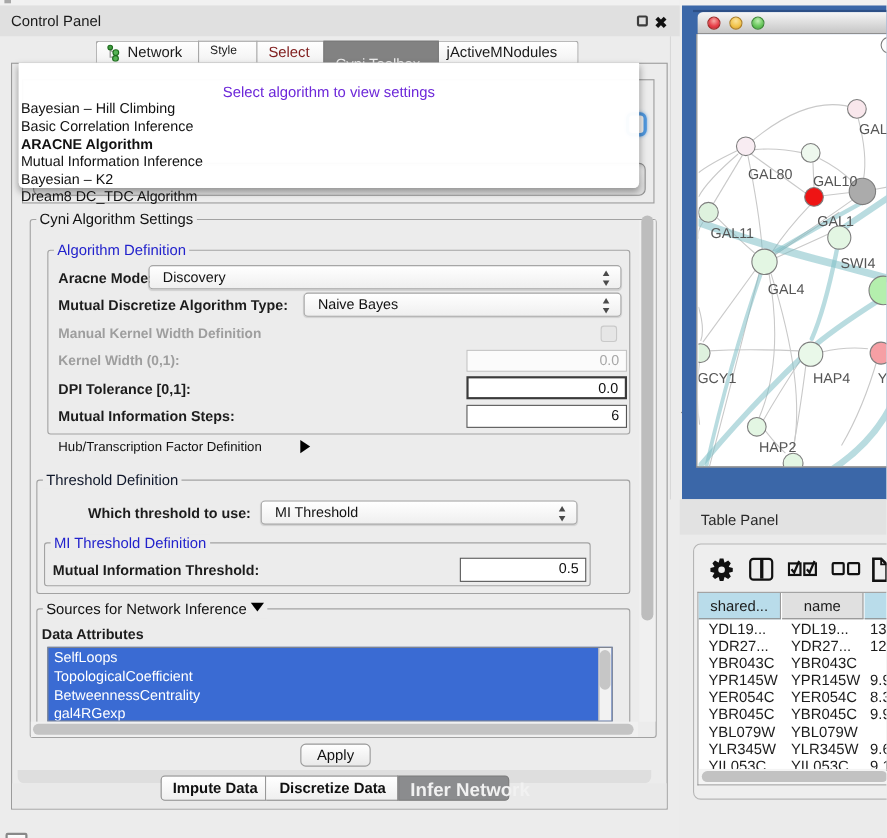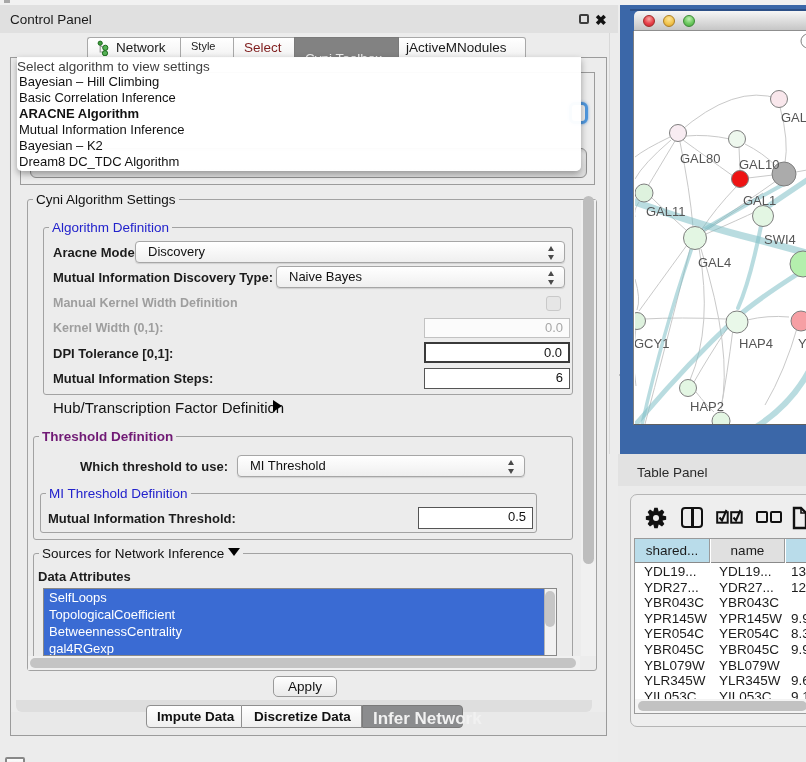--- a/index.html
+++ b/index.html
@@ -55,36 +55,36 @@
 
 <div class="fs" style="left:27px;top:199px;width:570px;height:472px;">
     <span style="color:#111;">Cyni Algorithm Settings</span>
   </div>
 
 <div class="fs" style="left:43px;top:227px;width:530px;height:168px;">
     <span style="color:#2222cc;">Algorithm Definition</span>
   </div>
 <div class="abs lbl" style="left:53px;top:245px;">Aracne Mode:</div>
 <div class="combo" style="left:135px;top:241px;width:430px;height:22px;">Discovery<span class="updn"></span></div>
-<div class="abs lbl" style="left:53px;top:270px;">Mutual Information Discovery Type:</div>
+<div class="abs lbl" style="left:53px;top:270px;">Mutual Discretize Algorithm Type:</div>
 <div class="combo" style="left:276px;top:266px;width:289px;height:22px;">Naive Bayes<span class="updn"></span></div>
 <div class="abs glbl" style="left:53px;top:296px;">Manual Kernel Width Definition</div>
 <div class="abs" style="left:546px;top:296px;width:15px;height:15px;border:1.5px solid #c9c9c9;border-radius:3px;background:#e6e6e6;"></div>
 <div class="abs glbl" style="left:53px;top:321px;">Kernel Width (0,1):</div>
 <div class="field" style="left:424px;top:318px;width:146px;height:20px;border:1px solid #c2c2c2;background:#fbfbfb;color:#a8a8a8;">0.0</div>
 <div class="abs lbl" style="left:53px;top:346px;">DPI Tolerance [0,1]:</div>
 <div class="field" style="left:424px;top:342px;width:146px;height:21px;border:2px solid #3a3a3a;color:#111;">0.0</div>
 <div class="abs lbl" style="left:53px;top:371px;">Mutual Information Steps:</div>
 <div class="field" style="left:424px;top:368px;width:146px;height:21px;border:1.5px solid #555;color:#111;">6</div>
 
-<div class="abs" style="left:53px;top:399px;font-size:15px;font-weight:500;color:#111;">Hub/Transcription Factor Definition</div>
+<div class="abs" style="left:53px;top:399px;font-size:12px;font-weight:500;color:#111;">Hub/Transcription Factor Definition</div>
 <div class="abs" style="left:273px;top:400px;width:0;height:0;border:6px solid transparent;border-left:9px solid #000;"></div>
 
 <div class="fs" style="left:33px;top:436px;width:540px;height:104px;">
-    <span style="color:#701a75;font-weight:bold;">Threshold Definition</span>
+    <span style="color:#0f172a;">Threshold Definition</span>
   </div>
 <div class="abs lbl" style="left:80px;top:459px;">Which threshold to use:</div>
 <div class="combo" style="left:237px;top:455px;width:288px;height:22px;">MI Threshold<span class="updn"></span></div>
 <div class="fs" style="left:40px;top:493px;width:497px;height:40px;">
     <span style="color:#2222cc;">MI Threshold Definition</span>
   </div>
 <div class="abs lbl" style="left:48px;top:511px;">Mutual Information Threshold:</div>
 <div class="field" style="left:418px;top:507px;width:115px;height:22px;border:1.5px solid #555;color:#111;">0.5</div>
 
 <div class="fs" style="left:33px;top:553px;width:540px;height:115px;">
@@ -109,21 +109,21 @@
 <div id="tabs-bot" class="abs" style="left:146px;top:705px;height:23px;">
   <div class="abs" style="left:0;top:0;width:96px;height:23px;background:linear-gradient(#ffffff,#efefef);border:1px solid #8f8f8f;border-radius:4px 0 0 4px;"></div>
   <div class="abs" style="left:96px;top:0;width:120px;height:23px;background:linear-gradient(#ffffff,#efefef);border:1px solid #8f8f8f;border-left:none;"></div>
   <div class="abs" style="left:216px;top:0;width:101px;height:23px;background:#8b8c8e;border:1px solid #7a7a7a;border-radius:0 4px 4px 0;"></div>
   <div class="abs" style="left:11px;top:4px;font-size:13.5px;font-weight:bold;color:#111;">Impute Data</div>
   <div class="abs" style="left:108px;top:4px;font-size:13.5px;font-weight:bold;color:#111;">Discretize Data</div>
   <div class="abs" style="left:227px;top:4px;font-size:17px;font-weight:bold;color:#f1f1f1;">Infer Network</div>
 </div>
 
 <div class="abs" style="left:17px;top:57px;width:564px;height:114px;background:rgba(255,255,255,0.97);border-radius:0 0 5px 5px;box-shadow:0 3px 7px rgba(0,0,0,0.35);">
-  <div style="text-align:left;color:#404040;font-size:13.5px;padding-top:2px;line-height:15px;">Select algorithm to view settings</div>
+  <div style="text-align:center;color:#6d28d9;font-size:13.5px;padding-top:19px;line-height:15px;">Select algorithm to view settings</div>
   <div style="font-size:13px;color:#111;padding-left:2px;line-height:16px;">Bayesian – Hill Climbing<br>Basic Correlation Inference<br><b>ARACNE Algorithm</b><br>Mutual Information Inference<br>Bayesian – K2<br>Dream8 DC_TDC Algorithm</div>
 </div>
 
 <div class="abs" style="left:5px;top:757px;width:20px;height:12px;border:2.5px solid #888;border-radius:2px;background:linear-gradient(#fdfdfd,#e8e8e8);"></div>
 
 <div class="abs" style="left:609px;top:33px;width:1px;height:421px;background:#d8d8d8;"></div>
 <div class="abs" style="left:615px;top:371px;width:0;height:0;border:4px solid transparent;border-right:5px solid #777;"></div>
 
 <div class="abs" style="left:618px;top:0;width:188px;height:5px;background:#f1f1f1;"></div>
 <div class="abs" style="left:620px;top:5px;width:186px;height:449px;background:#3b67a8;"></div>

